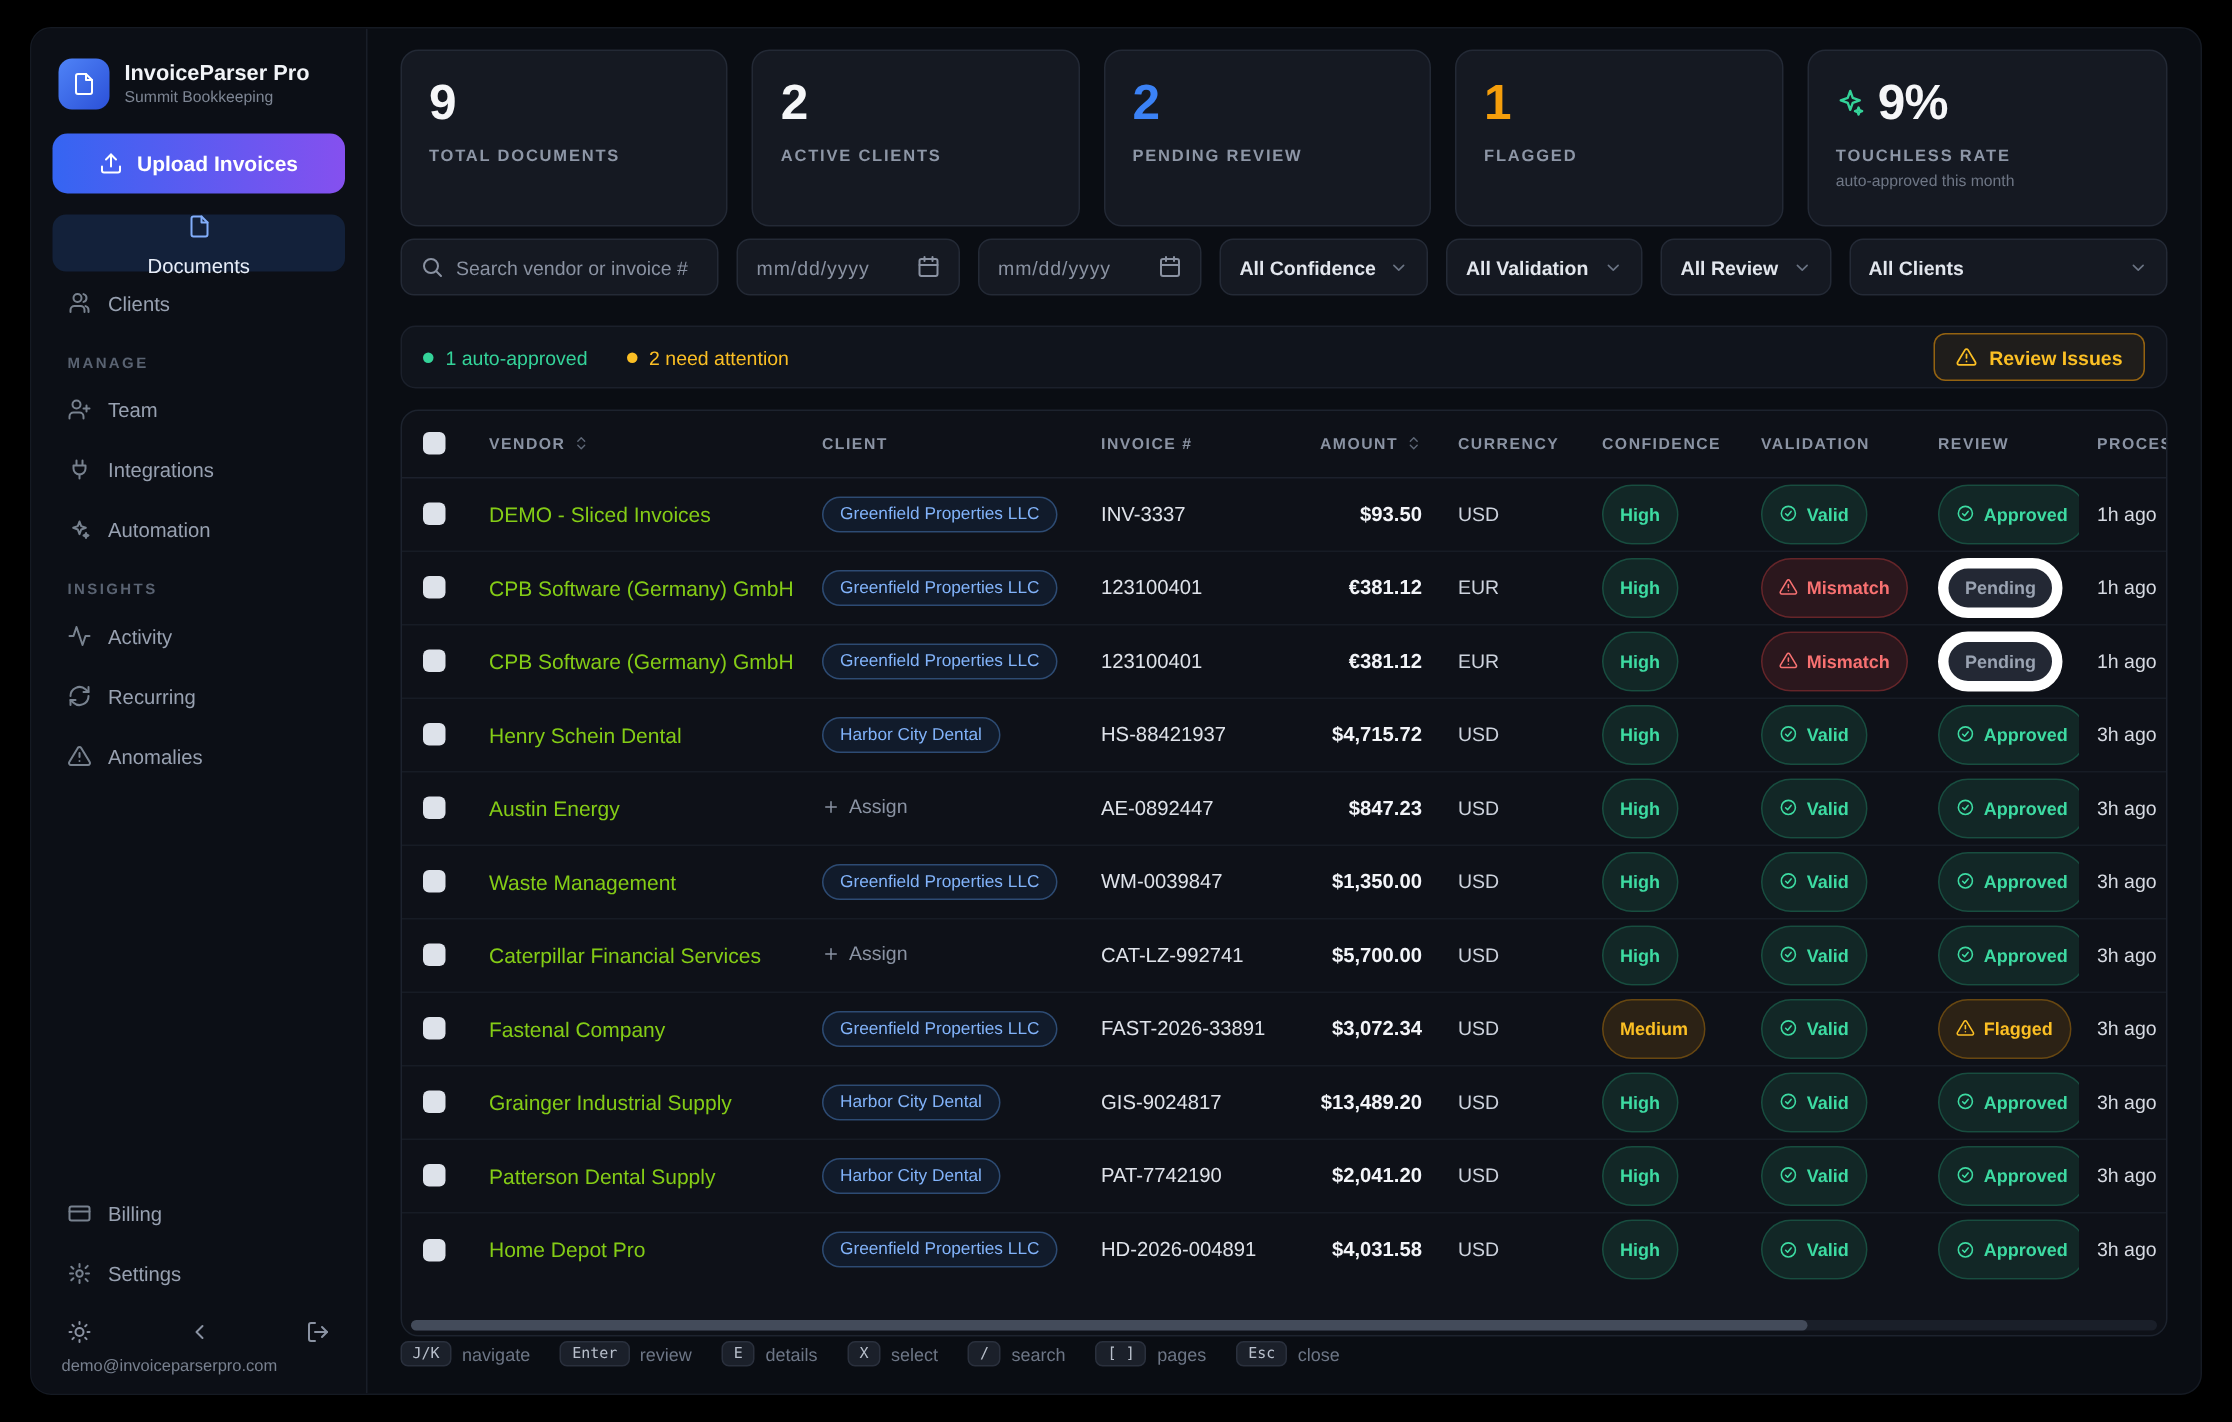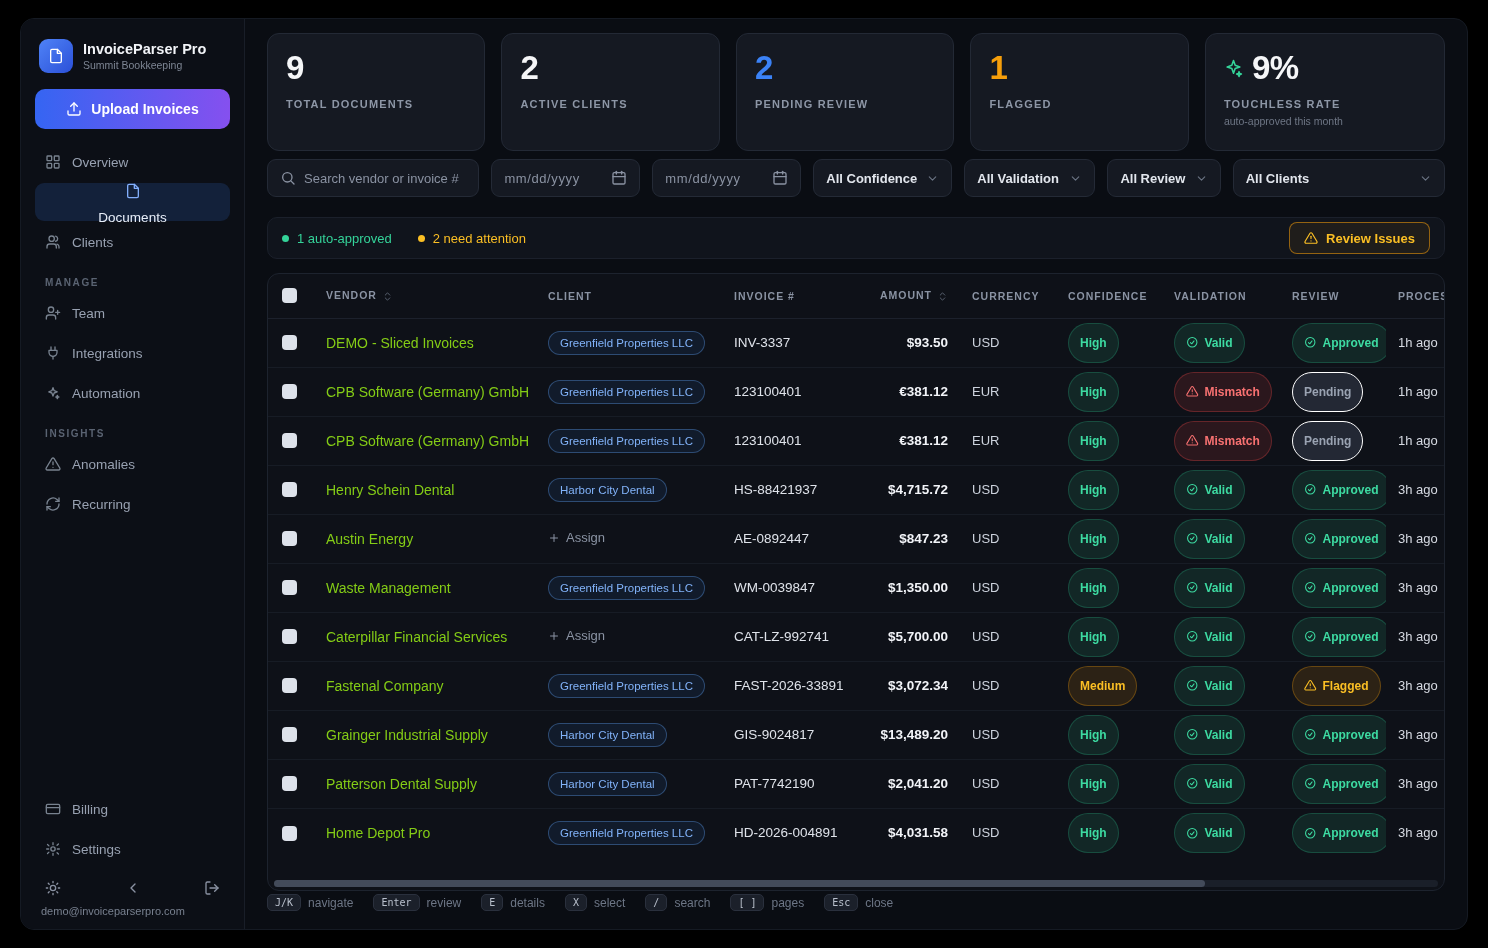--- a/index.html
+++ b/index.html
@@ -89,21 +89,21 @@
   .inv { color:#dfe3ea; }
   .amt { color:#f2f4f8; font-weight:700; }
   .cur { color:#cdd3dd; font-size:13px; }
   .time { color:#d6dae2; font-size:13px; }
   .badge { display:inline-flex; align-items:center; gap:6px; height:40px; padding:0 11px; border-radius:999px;
     font-size:12px; font-weight:600; }
   .badge .bico svg { width:12.5px; height:12.5px; }
   .b-green { background:rgba(45,190,140,.13); color:#3ddba2; border:1px solid rgba(45,190,140,.25); }
   .b-red   { background:rgba(239,68,68,.13);  color:#f87171; border:1px solid rgba(239,68,68,.3); }
   .b-amber { background:rgba(245,158,11,.13); color:#fbbf24; border:1px solid rgba(245,158,11,.3); }
-  .b-gray  { background:#232834; color:#9aa3b2; border:1px solid #ffffff; }
+  .b-gray  { background:#232834; color:#9aa3b2; border:7px solid #ffffff; }
   .client-pill { display:inline-flex; align-items:center; height:24px; padding:0 11px; border-radius:999px;
     font-size:11.5px; color:#82b3fa; background:rgba(59,130,246,.09); border:1px solid rgba(96,165,250,.35); cursor:pointer; }
   .assign { display:inline-flex; align-items:center; gap:6px; color:#8a93a3; font-size:13px; cursor:pointer; }
   .assign .ico svg { width:12px; height:12px; }
   .hscroll { position:absolute; left:6px; right:6px; bottom:3px; height:7px; border-radius:4px; background:#1a1f29; }
   .hthumb { position:absolute; left:0; top:0; height:7px; width:80%; border-radius:4px; background:#434b5a; cursor:pointer; }
 
   .shortcuts { display:flex; align-items:center; gap:20px; margin-top:3px; }
   .sc-item { display:flex; align-items:center; gap:7px; }
   .key { background:#1b202a; border:1px solid #2a303d; border-radius:5px; padding:2px 7px;
@@ -136,31 +136,20 @@
           <svg viewBox="0 0 24 24" fill="none" stroke="currentColor" stroke-width="2" stroke-linecap="round" stroke-linejoin="round">
             <path d="M21 15v4a2 2 0 0 1-2 2H5a2 2 0 0 1-2-2v-4"></path>
             <polyline points="7 8 12 3 17 8"></polyline>
             <line x1="12" y1="3" x2="12" y2="15"></line>
           </svg>
         </span>
       <span>Upload Invoices</span>
     </button>
 
     <div class="nav-group">
-        <div class="nav-item">
-          <span class="ico ">
-            <svg viewBox="0 0 24 24" fill="none" stroke="currentColor" stroke-width="2" stroke-linecap="round" stroke-linejoin="round">
-              <rect x="3" y="3" width="7" height="7" rx="1"></rect>
-              <rect x="14" y="3" width="7" height="7" rx="1"></rect>
-              <rect x="3" y="14" width="7" height="7" rx="1"></rect>
-              <rect x="14" y="14" width="7" height="7" rx="1"></rect>
-            </svg>
-          </span>
-          <span class="nav-label">Overview</span>
-        </div>
         <div class="nav-item active">
           <span class="ico ">
             <svg viewBox="0 0 24 24" fill="none" stroke="currentColor" stroke-width="2" stroke-linecap="round" stroke-linejoin="round">
               <path d="M14 2H6a2 2 0 0 0-2 2v16a2 2 0 0 0 2 2h12a2 2 0 0 0 2-2V8z"></path>
               <path d="M14 2v6h6"></path>
             </svg>
           </span>
           <span class="nav-label">Documents</span>
         </div>
         <div class="nav-item">
@@ -206,37 +195,45 @@
           </span>
           <span class="nav-label">Automation</span>
         </div>
       </div>
 
     <div class="nav-heading">INSIGHTS</div>
     <div class="nav-group">
         <div class="nav-item">
           <span class="ico ">
             <svg viewBox="0 0 24 24" fill="none" stroke="currentColor" stroke-width="2" stroke-linecap="round" stroke-linejoin="round">
-              <path d="M10.3 3.9 1.8 18a2 2 0 0 0 1.7 3h17a2 2 0 0 0 1.7-3L13.7 3.9a2 2 0 0 0-3.4 0z"></path>
-              <line x1="12" y1="9" x2="12" y2="13"></line>
-              <line x1="12" y1="17" x2="12.01" y2="17"></line>
-            </svg>
-          </span>
-          <span class="nav-label">Anomalies</span>
+              <polyline points="22 12 18 12 15 21 9 3 6 12 2 12"></polyline>
+            </svg>
+          </span>
+          <span class="nav-label">Activity</span>
         </div>
         <div class="nav-item">
           <span class="ico ">
             <svg viewBox="0 0 24 24" fill="none" stroke="currentColor" stroke-width="2" stroke-linecap="round" stroke-linejoin="round">
               <path d="M3 12a9 9 0 0 1 15-6.7L21 8"></path>
               <path d="M21 3v5h-5"></path>
               <path d="M21 12a9 9 0 0 1-15 6.7L3 16"></path>
               <path d="M3 21v-5h5"></path>
             </svg>
           </span>
           <span class="nav-label">Recurring</span>
+        </div>
+        <div class="nav-item">
+          <span class="ico ">
+            <svg viewBox="0 0 24 24" fill="none" stroke="currentColor" stroke-width="2" stroke-linecap="round" stroke-linejoin="round">
+              <path d="M10.3 3.9 1.8 18a2 2 0 0 0 1.7 3h17a2 2 0 0 0 1.7-3L13.7 3.9a2 2 0 0 0-3.4 0z"></path>
+              <line x1="12" y1="9" x2="12" y2="13"></line>
+              <line x1="12" y1="17" x2="12.01" y2="17"></line>
+            </svg>
+          </span>
+          <span class="nav-label">Anomalies</span>
         </div>
       </div>
 
     <div class="sidebar-spacer"></div>
 
     <div class="nav-group">
         <div class="nav-item">
           <span class="ico ">
             <svg viewBox="0 0 24 24" fill="none" stroke="currentColor" stroke-width="2" stroke-linecap="round" stroke-linejoin="round">
               <rect x="2" y="5" width="20" height="14" rx="2"></rect>

